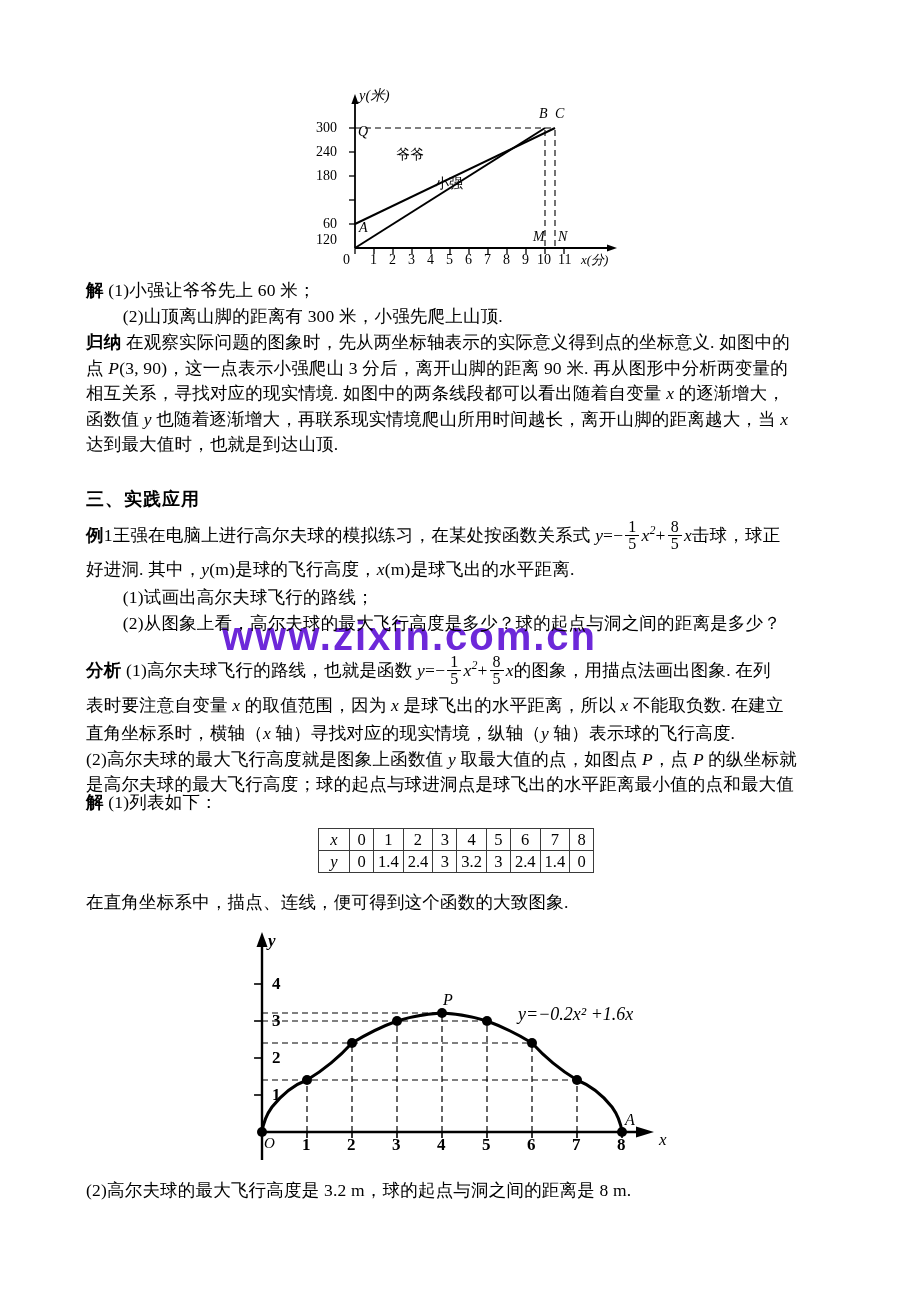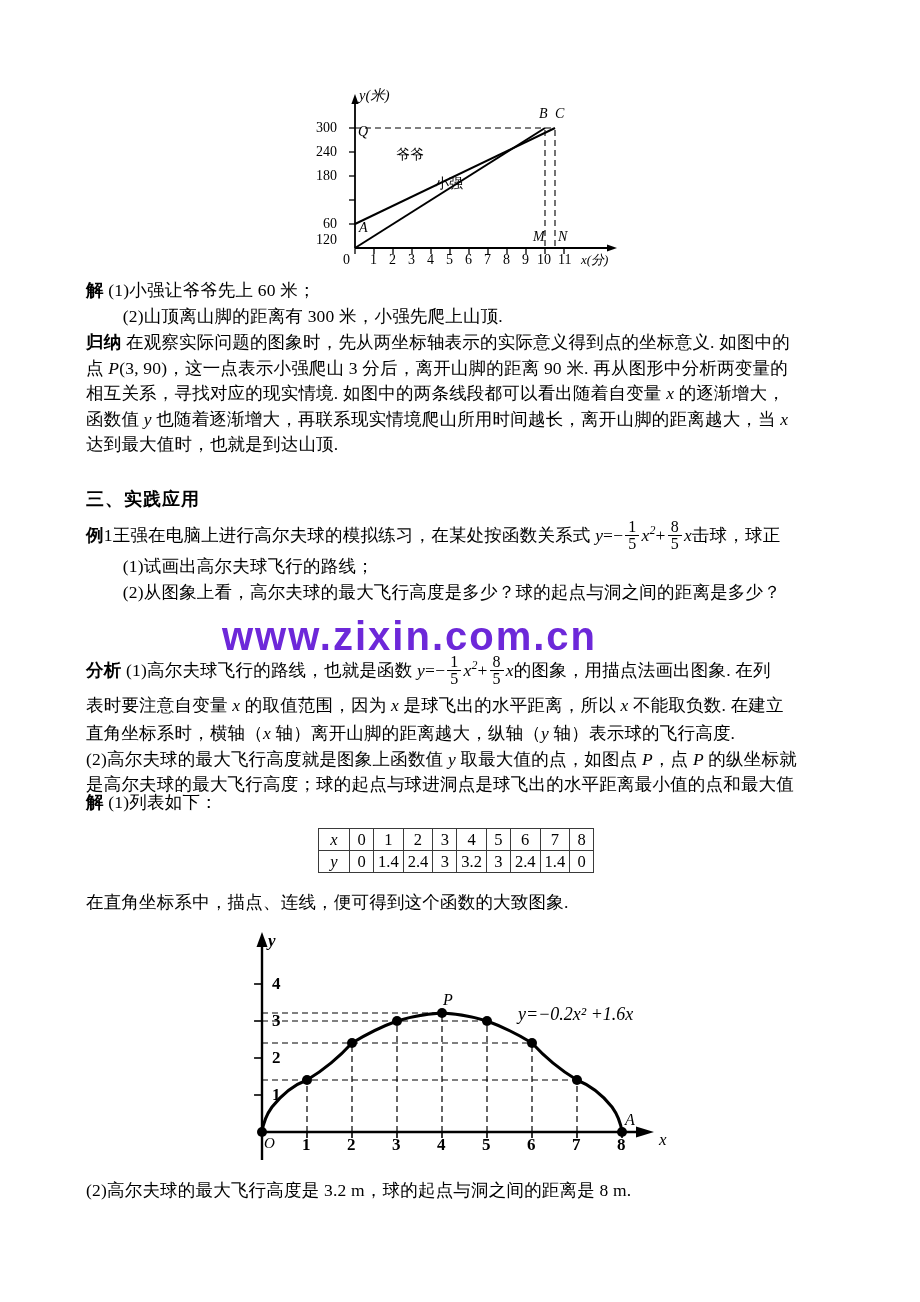--- a/index.html
+++ b/index.html
@@ -205,33 +205,36 @@
     </div>
     <div>达到最大值时，也就是到达山顶.</div>
   </div>
 
   <div class="body-text lbl" style="left:86px; top:487px; font-size:18px; letter-spacing:1px;">三、实践应用</div>
 
   <div class="body-text" style="left:86px; top:513px; width:800px;">
     <div style="line-height:34px;">
       <span class="lbl">例</span><span>1</span><span>王强在电脑上进行高尔夫球的模拟练习，在某处按函数关系式 </span><span class="mathvar">y</span><span>=</span><span>−</span><span class="frac"><span class="num">1</span><span class="den">5</span></span><span class="mathvar">x</span><sup class="exp">2</sup><span>+</span><span class="frac"><span class="num">8</span><span class="den">5</span></span><span class="mathvar">x</span><span>击球，球正</span>
     </div>
+    <div style="line-height:31px;">
+      <span>好进洞. 其中，</span><span class="it">y</span><span>(m)是球的飞行高度，</span><span class="it">x</span><span>(m)是球飞出的水平距离.</span>
+    </div>
     <div class="sub-indent">(1)试画出高尔夫球飞行的路线；</div>
     <div class="sub-indent">(2)从图象上看，高尔夫球的最大飞行高度是多少？球的起点与洞之间的距离是多少？</div>
   </div>
 
   <div class="body-text" style="left:86px; top:631px; width:800px;margin-top:16px;">
     <div style="line-height:36px;">
       <span class="lbl">分析</span>&nbsp;<span>(1)高尔夫球飞行的路线，也就是函数 </span><span class="mathvar">y</span><span>=</span><span>−</span><span class="frac"><span class="num">1</span><span class="den">5</span></span><span class="mathvar">x</span><sup class="exp">2</sup><span>+</span><span class="frac"><span class="num">8</span><span class="den">5</span></span><span class="mathvar">x</span><span>的图象，用描点法画出图象. 在列</span>
     </div>
     <div style="line-height:32px;">
       <span>表时要注意自变量 </span><span class="it">x</span><span> 的取值范围，因为 </span><span class="it">x</span><span> 是球飞出的水平距离，所以 </span><span class="it">x</span><span> 不能取负数. 在建立</span>
     </div>
     <div>
-      <span>直角坐标系时，横轴（</span><span class="it">x</span><span> 轴）离开山脚的距离越大，纵轴（</span><span class="it">y</span><span> 轴）表示球的飞行高度.</span>
+      <span>直角坐标系时，横轴（</span><span class="it">x</span><span> 轴）寻找对应的现实情境，纵轴（</span><span class="it">y</span><span> 轴）表示球的飞行高度.</span>
     </div>
     <div>
       <span>(2)高尔夫球的最大飞行高度就是图象上函数值 </span><span class="it">y</span><span> 取最大值的点，如图点 </span><span class="it">P</span><span>，点 </span><span class="it">P</span><span> 的纵坐标就</span>
     </div>
     <div>是高尔夫球的最大飞行高度；球的起点与球进洞点是球飞出的水平距离最小值的点和最大值</div>
   </div>
 
   <div class="body-text" style="left:86px; top:790px;">
     <span class="lbl">解</span>
     <span>(1)列表如下：</span>

